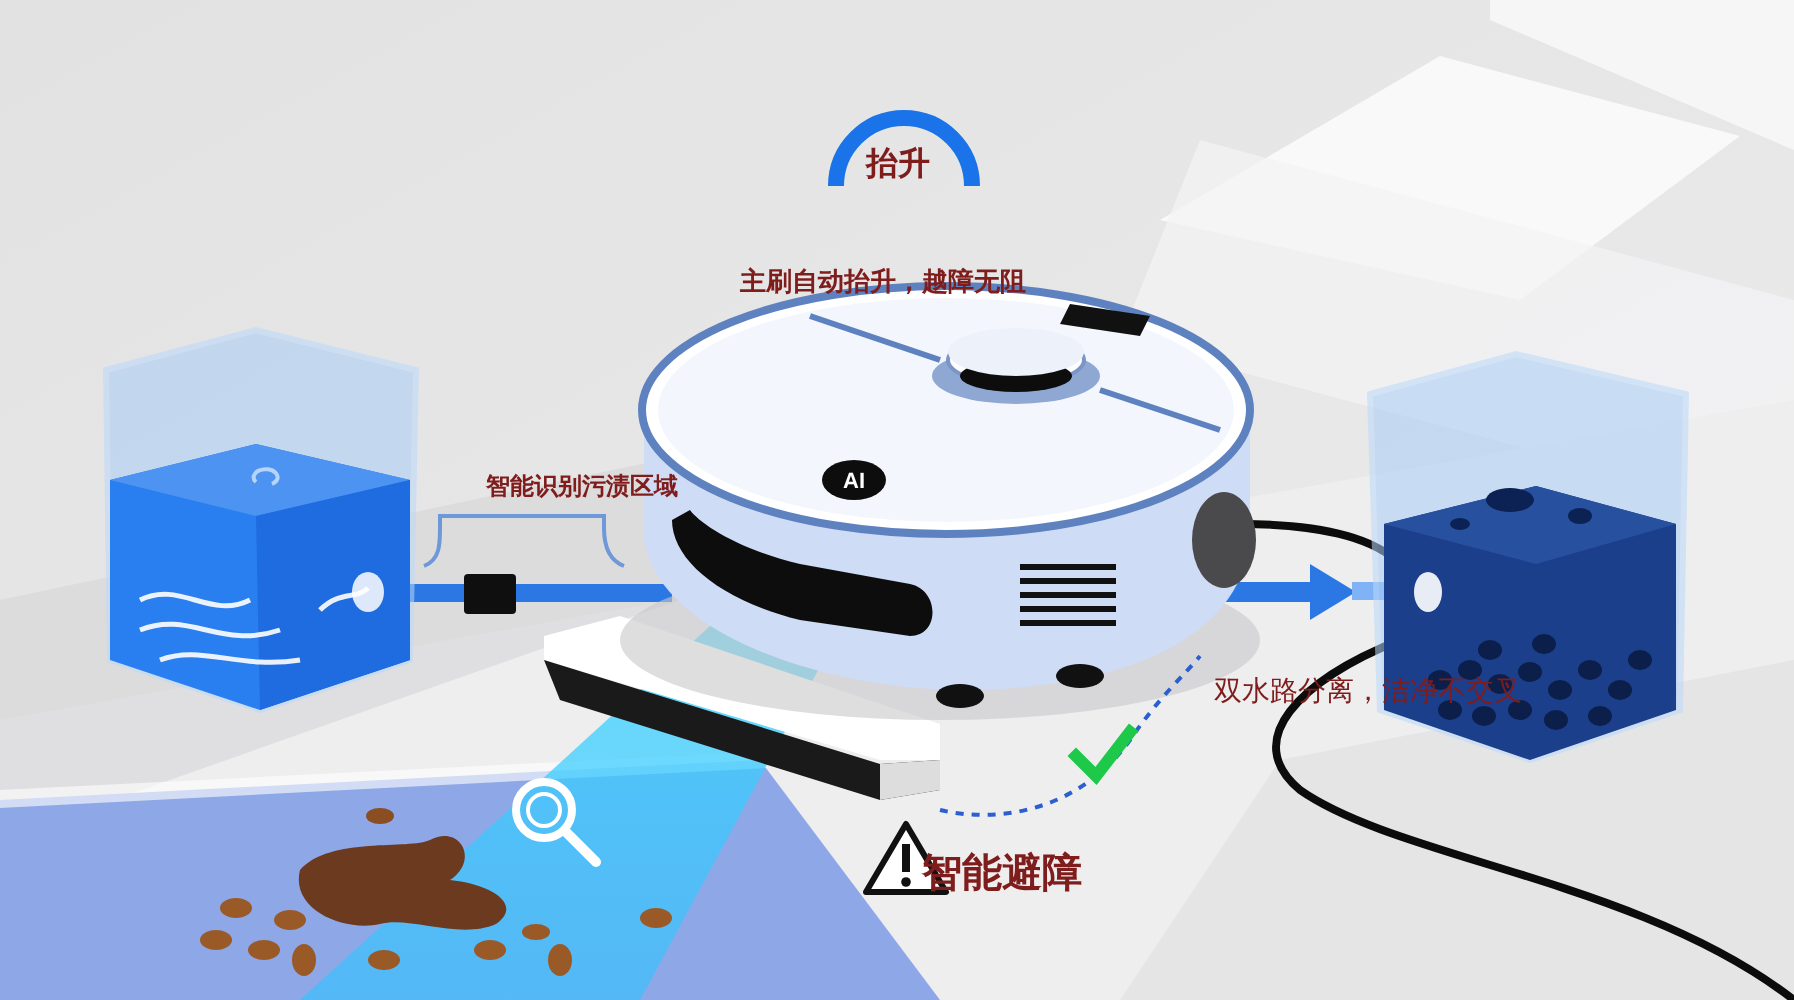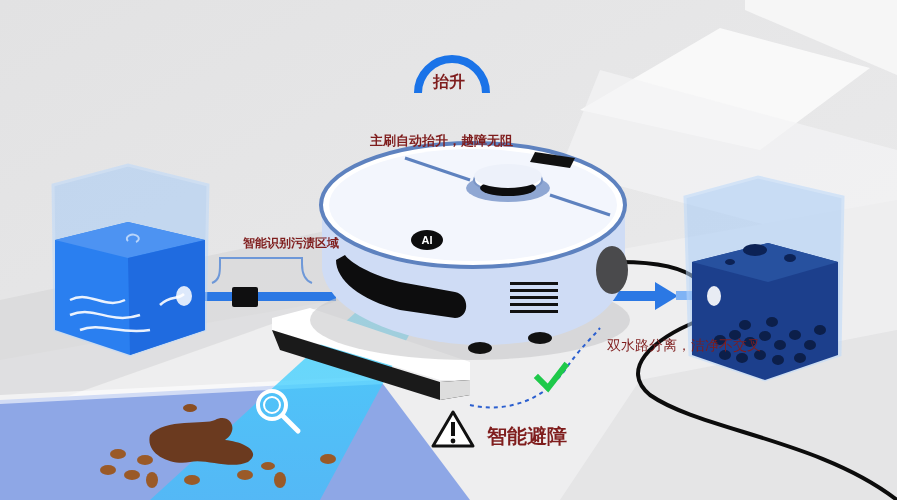--- a/index.html
+++ b/index.html
@@ -3,21 +3,21 @@
   <meta charset="utf-8">
   <style>
     html, body { margin: 0; padding: 0; }
     body { width: 897px; height: 500px; overflow: hidden; position: relative; background: #e3e3e4; font-family: "DejaVu Sans", "Liberation Sans", sans-serif; }
     .scene { position: absolute; left: 0; top: 0; width: 897px; height: 500px; }
     .label { position: absolute; color: #7f1d1d; font-weight: bold; white-space: nowrap; }
     .lift-title { left: 433px; top: 72px; font-size: 16px; }
     .lift-sub { left: 370px; top: 98px; font-size: 13px; margin-top: 34px; }
     .dirt-label { left: 219px; top: 235px; font-size: 12px; margin-left: 24px; }
     .water-label { left: 571px; top: 337px; font-size: 14px; font-weight: normal; margin-left: 36px; }
-    .avoid-label { left: 487px; top: 423px; font-size: 20px; }
+    .avoid-label { left: 461px; top: 423px; font-size: 20px; }
   </style>
 </head>
 <body>
 
 <svg class="scene" width="897" height="500" viewBox="0 0 897 500" xmlns="http://www.w3.org/2000/svg">
   <defs>
     <linearGradient id="bg" x1="0" y1="0" x2="1" y2="1">
       <stop offset="0" stop-color="#e2e2e3"></stop>
       <stop offset="1" stop-color="#ececed"></stop>
     </linearGradient>

